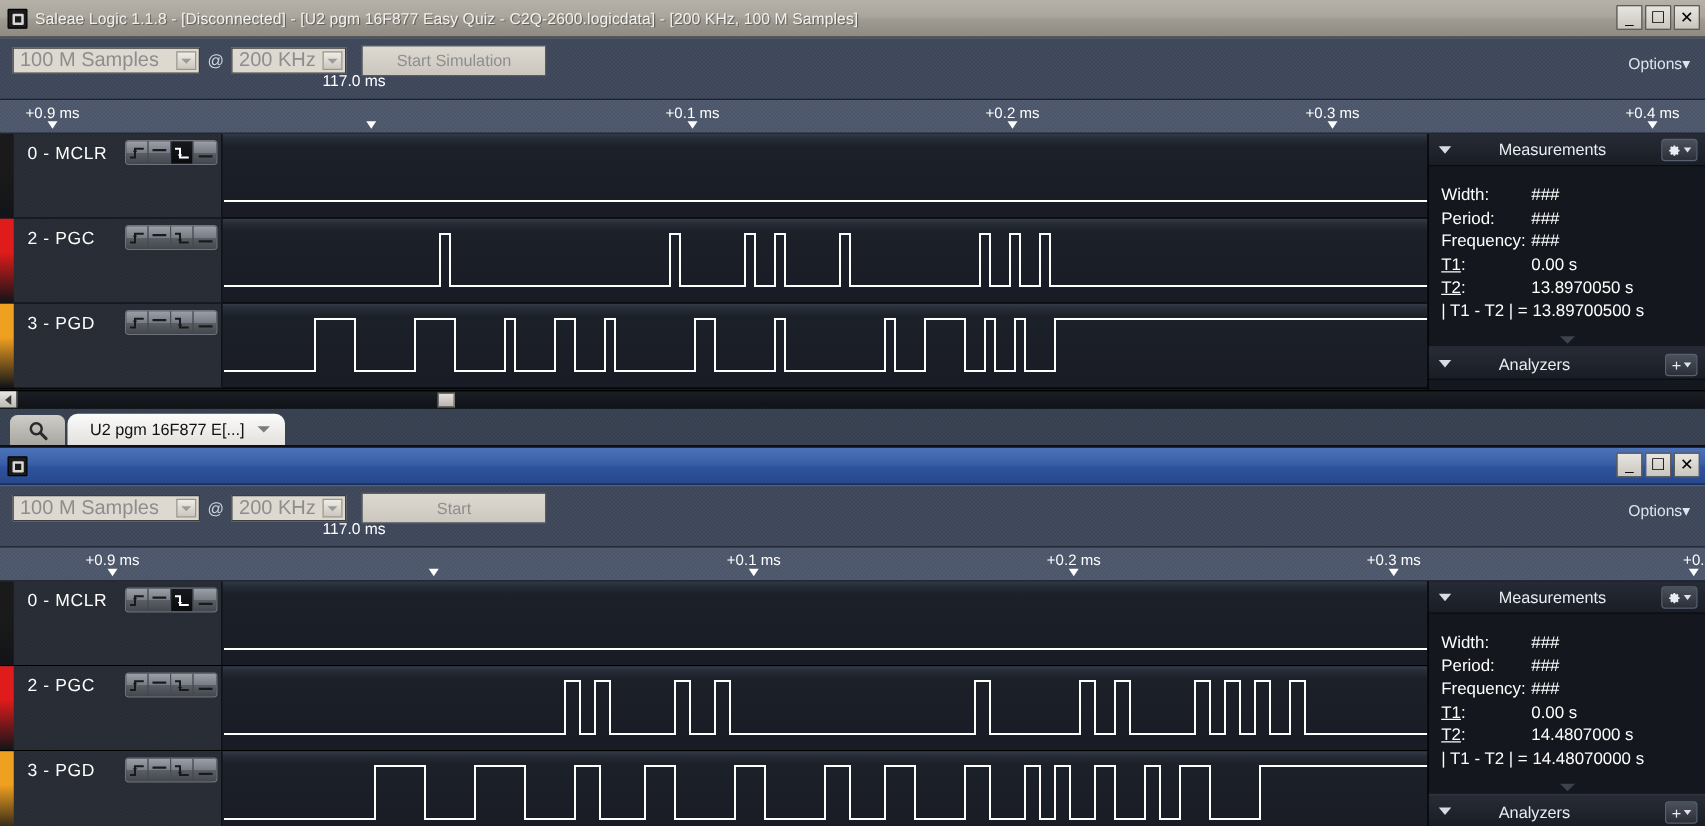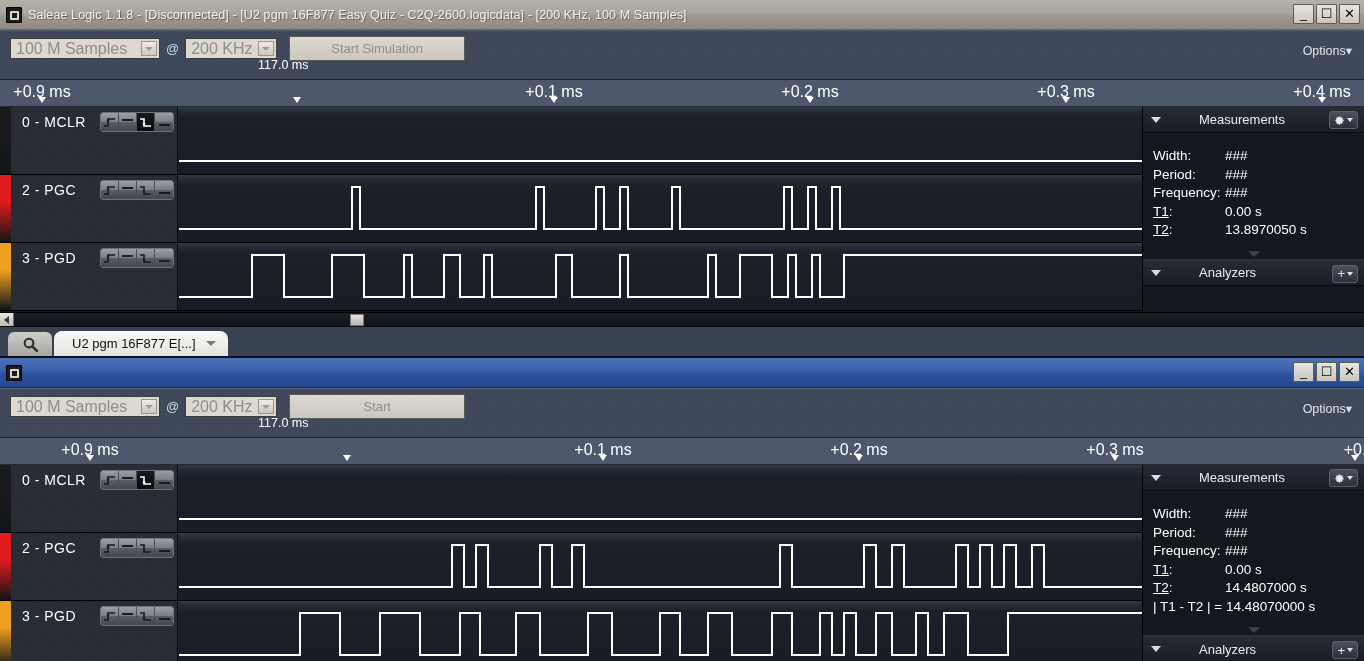--- a/index.html
+++ b/index.html
@@ -104,21 +104,21 @@
     border: 1px solid #9a968e;
     display: flex; align-items: center; justify-content: center;
   }
   .combo .arrowbox i {
     border-left: 4px solid transparent; border-right: 4px solid transparent;
     border-top: 4px solid #9b9b9b;
     display: block;
   }
   .at-sign { color: #cfd6e0; font-size: 13px; padding: 0 2px; }
   .start-btn {
-    height: 25px; width: 176px; margin-left: 8px;
+    height: 25px; width: 148px; margin-left: 8px;
     background: linear-gradient(to bottom,#ddd9d1,#cbc7be);
     border: 1px solid #5a5a5a;
     color: #8e8e8e; font-size: 13px;
     display: flex; align-items: center; justify-content: center;
     cursor: default;
   }
   .duration {
     position: absolute; left: 258px; top: 27px;
     color: #ffffff; font-size: 12.5px;
   }
@@ -135,21 +135,21 @@
     background-image:
       linear-gradient(45deg, rgba(255,255,255,.05) 25%, transparent 25%, transparent 75%, rgba(255,255,255,.05) 75%),
       linear-gradient(45deg, rgba(255,255,255,.05) 25%, transparent 25%, transparent 75%, rgba(255,255,255,.05) 75%);
     background-size: 3px 3px;
     background-position: 0 0, 1.5px 1.5px;
     border-bottom: 1px solid #222a38;
     overflow: hidden;
   }
   .tick-label {
     position: absolute; top: 3px;
-    color: #ffffff; font-size: 16px; white-space: nowrap;
+    color: #ffffff; font-size: 12px; white-space: nowrap;
     transform: translateX(-50%);
   }
   .tick-mark {
     position: absolute; top: 17px;
     width: 0; height: 0;
     border-left: 4px solid transparent;
     border-right: 4px solid transparent;
     border-top: 6px solid #ffffff;
     transform: translateX(-50%);
   }
@@ -499,20 +499,21 @@
             <span class="v">###</span>
           </div>
           <div class="meas-row">
             <span class="k"><span class="ul">T1</span>:</span>
             <span class="v">0.00 s</span>
           </div>
           <div class="meas-row">
             <span class="k"><span class="ul">T2</span>:</span>
             <span class="v">13.8970050 s</span>
           </div>
+          <div class="meas-row full">| T1 - T2 |  =  13.89700500 s</div>
         </div>
       <div class="panel-divider"></div>
       <div class="panel-header" style="border-top:1px solid #2c313b">
         <span class="caret"></span>
         <span>Analyzers</span>
         <span class="panel-btn">
           <span style="font-size:13px;line-height:11px">+</span>
           <i class="mini-caret"></i>
         </span>
       </div>

